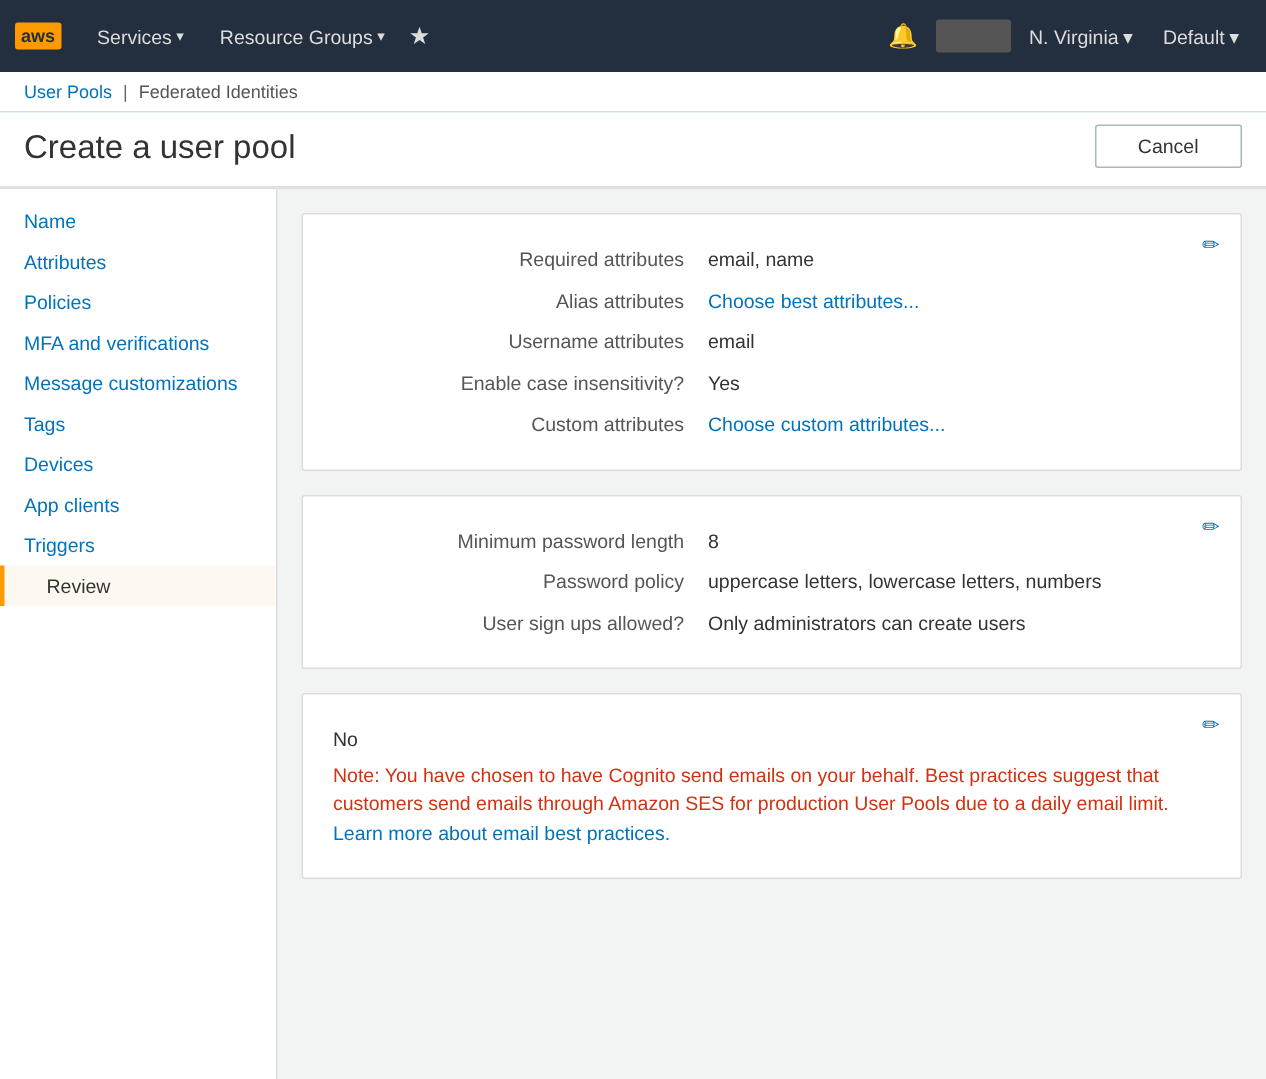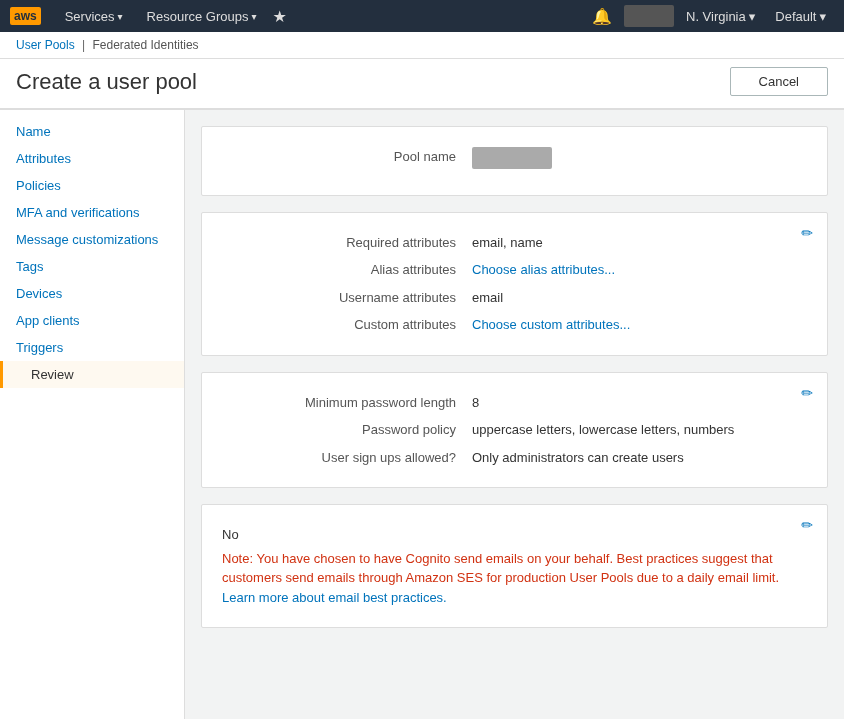--- a/index.html
+++ b/index.html
@@ -3,21 +3,21 @@
   <meta charset="utf-8">
   <style>
     * { box-sizing: border-box; margin: 0; padding: 0; }
     body { font-family: 'Amazon Ember', Arial, sans-serif; font-size: 13px; color: #333; background: #f2f3f3; }
 
     
     .top-nav {
       background: #232f3e;
       display: flex;
       align-items: center;
-      height: 32px;
+      height: 48px;
       padding: 0 10px;
       color: #fff;
       gap: 8px;
     }
     .aws-logo {
       display: flex; align-items: center; margin-right: 8px;
     }
     .aws-logo-box {
       background: #ff9900; color: #232f3e; font-weight: bold; font-size: 12px;
       padding: 2px 4px; border-radius: 2px; display: flex; align-items: center;
@@ -175,42 +175,38 @@
     <div class="sidebar-item">
       <span>Triggers</span>
     </div>
     <div class="sidebar-item active">
       <span>Review</span>
     </div>
   </div>
 
   <div class="main">
 
-    <div class="card">
-      <div class="card-row">
-        <div class="card-label">Pool name</div>
-        <div class="card-value">
-          <span class="pool-name-blur"></span>
-        </div>
-      </div>
-    </div>
 
     <div class="card">
       <span class="edit-icon">✏</span>
       <div class="card-row">
         <div class="card-label">Required attributes</div>
         <div class="card-value">email, name</div>
       </div>
       <div class="card-row">
         <div class="card-label">Alias attributes</div>
-        <div class="card-value link">Choose alias attributes...</div>
+        <div class="card-value link">Choose best attributes...</div>
       </div>
       <div class="card-row">
         <div class="card-label">Username attributes</div>
         <div class="card-value">email</div>
+      </div>
+      <div class="card-row">
+        <div class="card-label">Enable case insensitivity?</div>
+        <div class="card-value">Yes</div>
       </div>
       <div class="card-row">
         <div class="card-label">Custom attributes</div>
         <div class="card-value link">Choose custom attributes...</div>
       </div>
     </div>
 
     <div class="card">
       <span class="edit-icon">✏</span>
       <div class="card-row">

